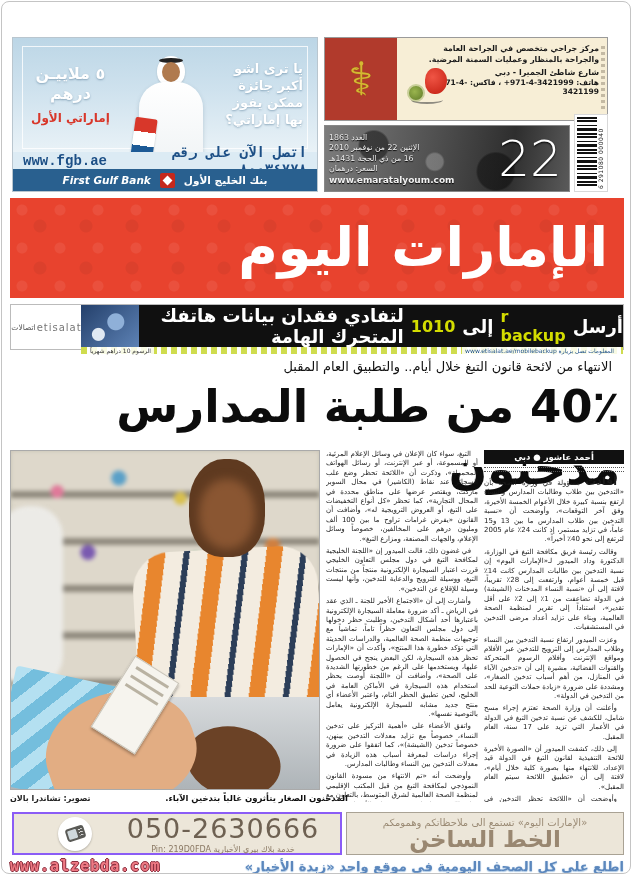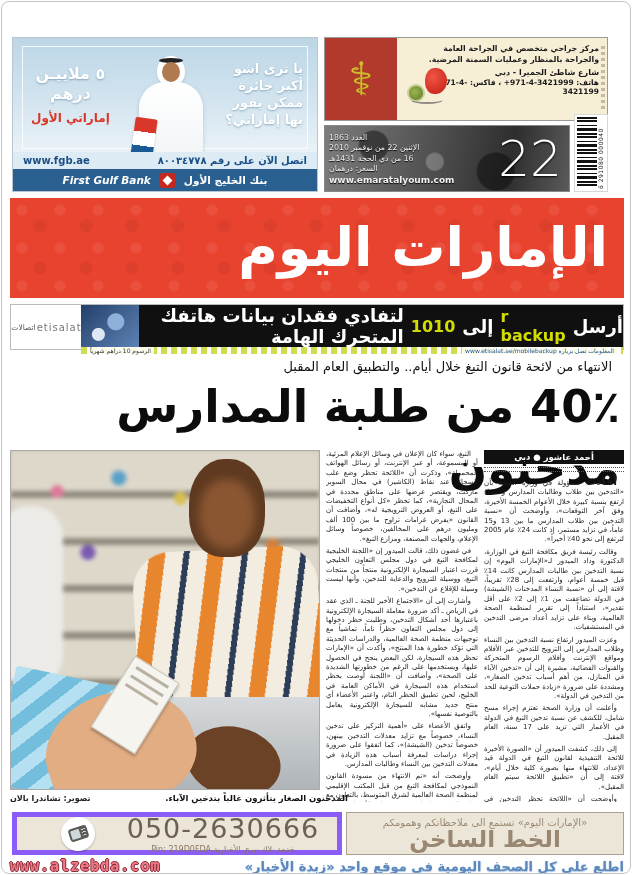--- a/index.html
+++ b/index.html
@@ -17,21 +17,21 @@
   .fgb-prize { position:absolute; left:18px; top:26px; text-align:center; color:#fff; font-weight:bold;
                font-size:16px; line-height:20px; text-shadow:0 1px 2px rgba(70,110,140,.5); direction:rtl; }
   .fgb-campaign { color:#d8372a; font-size:12px; font-weight:bold; margin-top:4px; text-shadow:none; }
   .fgb-man { position:absolute; left:118px; top:18px; width:80px; height:120px; }
   .fgb-head { position:absolute; left:26px; top:0; width:28px; height:30px; background:#fff; border-radius:50% 50% 45% 45%; box-shadow:0 1px 2px rgba(0,0,0,.15); }
   .fgb-face { position:absolute; left:31px; top:6px; width:18px; height:20px; background:#b07a4e; border-radius:50%; }
   .fgb-agal { position:absolute; left:28px; top:2px; width:24px; height:5px; background:#222; border-radius:50%; }
   .fgb-robe { position:absolute; left:8px; top:26px; width:64px; height:94px; background:linear-gradient(180deg,#ffffff,#eef2f4); border-radius:26px 26px 6px 6px; box-shadow:0 2px 4px rgba(90,120,140,.3); }
   .fgb-brochure { position:absolute; left:2px; top:62px; width:22px; height:40px; background:linear-gradient(180deg,#d8372a 0 35%,#fff 35% 70%,#1c5a96 70%); border-radius:2px; transform:rotate(8deg); box-shadow:0 1px 2px rgba(0,0,0,.25); }
   .fgb-strip { position:absolute; left:0; right:0; bottom:22px; height:17px; background:#dcebf4; display:flex; justify-content:space-between; align-items:center; padding:0 10px; }
-  .fgb-strip span { color:#1c4f86; font-weight:bold; font-size:10px; }
+  .fgb-strip span { color:#1c4f86; font-weight:bold; font-size:14px;font-family:Liberation Mono, monospace; }
   .fgb-bar { position:absolute; left:0; right:0; bottom:0; height:22px; background:#29608f; display:flex; justify-content:center; align-items:center; gap:9px; }
   .fgb-bar .en { color:#fff; font-size:10.5px; font-weight:bold; font-style:italic; }
   .fgb-bar .ar { color:#fff; font-size:10.5px; font-weight:bold; direction:rtl; }
   .fgb-logo { width:15px; height:15px; background:#c5281c; border-radius:2px; display:flex; align-items:center; justify-content:center; }
   .fgb-logo i { display:block; width:7px; height:7px; background:#fff; transform:rotate(45deg); }
 
   .med { position:absolute; left:322px; top:35px; width:284px; height:84px; background:#f7eed6; border:1px solid #9a9a9a; display:flex; overflow:hidden; }
   .med-panel { width:72px; background:#b13a2c; display:flex; align-items:center; justify-content:center; }
   .caduceus { color:#d6b832; font-size:46px; line-height:1; text-shadow:0 0 1px #8a6d10; }
   .med-body { flex:1; position:relative; direction:rtl; text-align:right; padding:5px 8px 4px 30px; }
@@ -129,21 +129,21 @@
   .byline { background:#111; color:#fff; font-size:8.5px; font-weight:bold; text-align:center; padding:2px 0; }
   .dots { height:5px; border-top:1px dotted #555; border-bottom:1px dotted #555; margin:3px 0 5px 0; }
   .art-p { font-size:7px; line-height:9.4px; text-align:justify; color:#1a1a1a; margin-bottom:3px; text-indent:7px; }
   .lead-word { font-size:11px; font-weight:bold; }
 
   .caption-row { position:absolute; left:8px; top:791px; width:338px; display:flex; justify-content:space-between; align-items:baseline; direction:ltr; }
   .cap { font-size:8.5px; font-weight:bold; color:#111; direction:rtl; }
   .credit { font-size:8px; font-weight:bold; color:#222; direction:rtl; }
 
   
-  .hot-left { position:absolute; left:10px; top:810px; width:330px; height:43px; background:#ece6d9; border:5px solid #8b5cf6;
+  .hot-left { position:absolute; left:10px; top:810px; width:330px; height:43px; background:#ece6d9; border:2px solid #8b5cf6;
               display:flex; align-items:center; gap:14px; padding-left:44px; }
   .bb-circle { width:34px; height:34px; background:#fff; border-radius:50%; box-shadow:0 1px 2px rgba(0,0,0,.25);
                display:flex; align-items:center; justify-content:center; }
   .bb-device { width:19px; height:13px; background:#5a5festival; background:#5a5a56; border-radius:3px; transform:rotate(-18deg); position:relative; }
   .bb-device:before { content:""; position:absolute; left:2px; top:2px; right:8px; bottom:2px; background:#cfd8dc; border-radius:1px; }
   .bb-device:after { content:""; position:absolute; right:2px; top:3px; width:4px; height:7px;
                background:repeating-linear-gradient(to bottom,#ddd 0 1px,transparent 1px 3px); }
   .hot-phone-wrap { text-align:center; flex:1; }
   .hot-phone { font-size:27px; color:#6e6152; letter-spacing:1px; }
   .hot-pin { font-size:8px; color:#8a7863; direction:rtl; margin-top:1px; }

